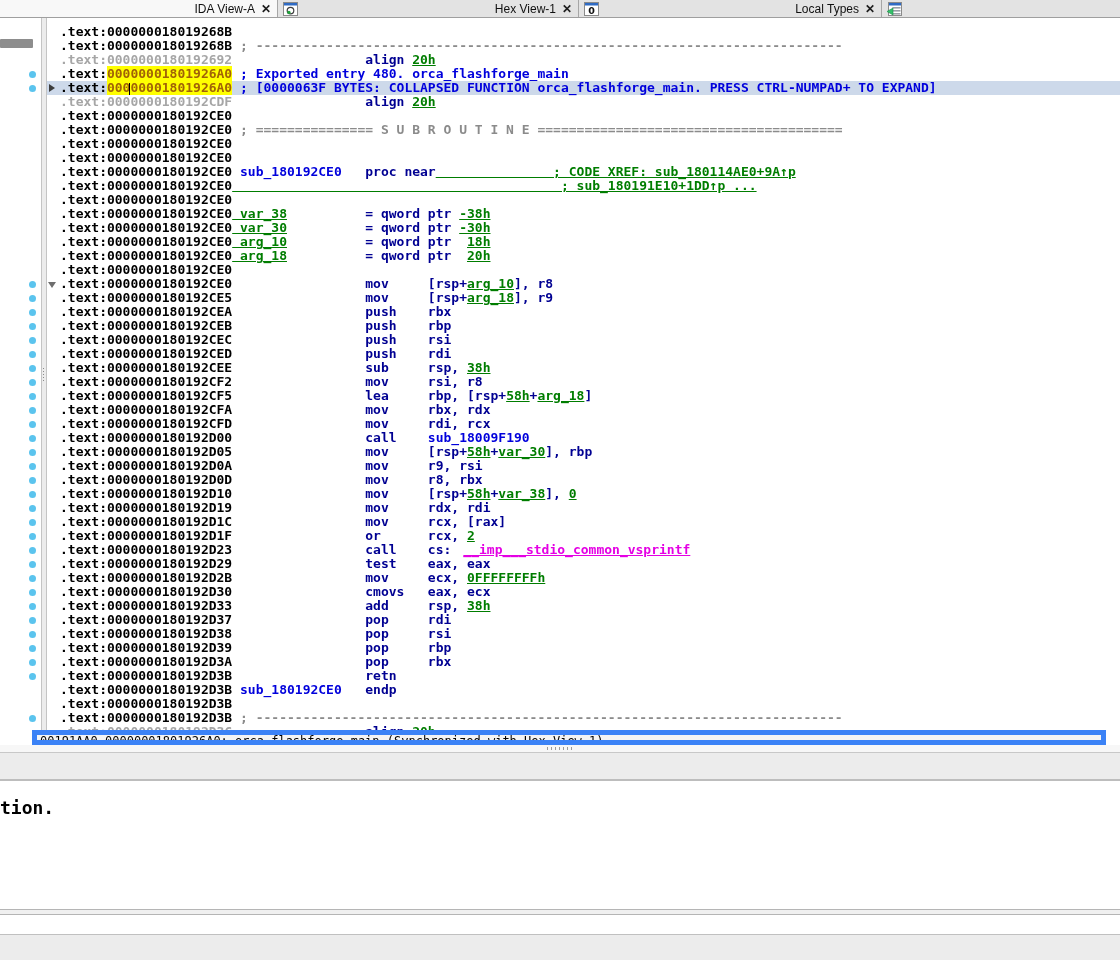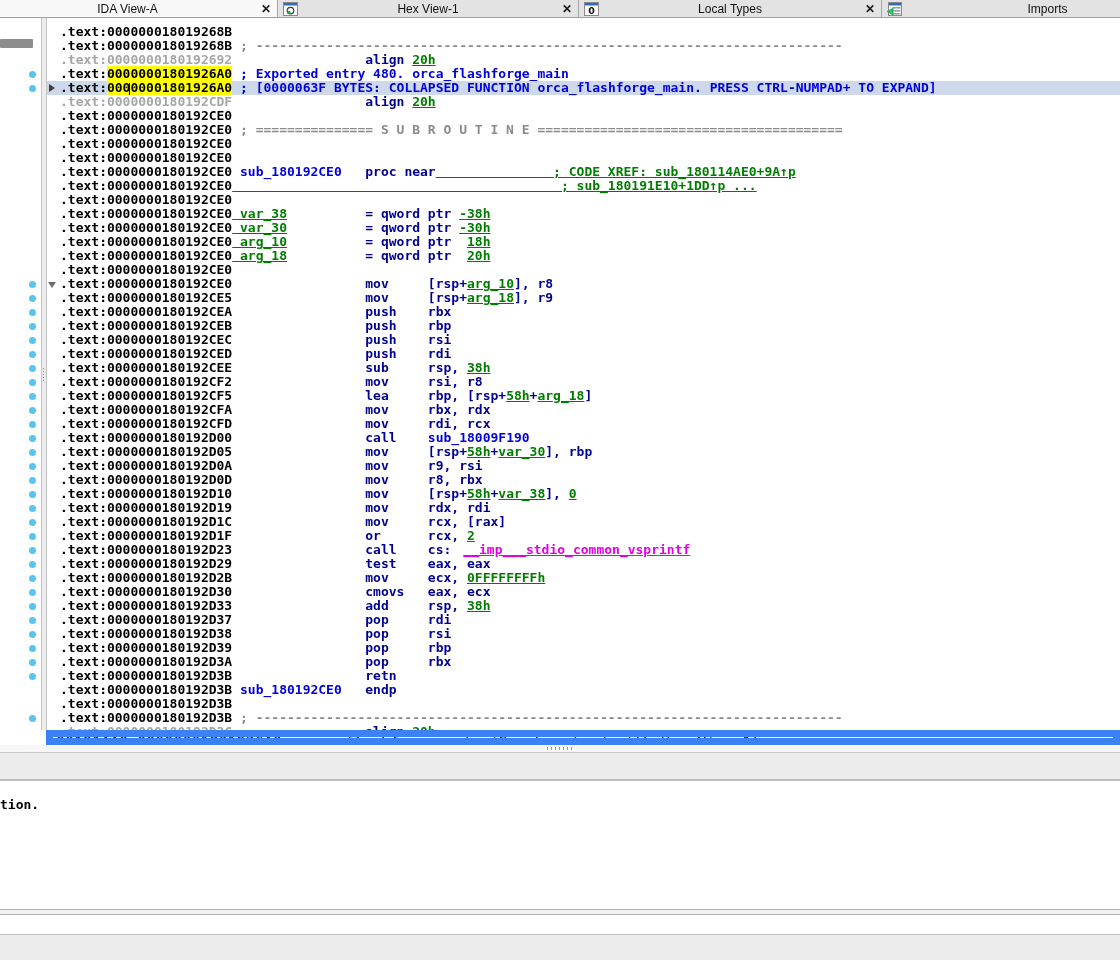--- a/index.html
+++ b/index.html
@@ -12,21 +12,21 @@
     position:absolute;top:0;left:0;width:1120px;height:17px;
     background:#e3e3e3;border-bottom:1px solid #9f9f9f;display:flex;overflow:hidden;
   }
   .tab{
     height:17px;box-sizing:border-box;display:flex;align-items:center;
     border-right:1px solid #a6a6a6;background:#e3e3e3;font-size:12px;color:#101010;
     flex:0 0 auto;
   }
   .tab.active{background:#f8f8f8;}
   .ticon{width:17px;height:14px;margin-left:5px;display:flex;align-items:center;flex:0 0 auto;}
-  .tlabel{flex:1;text-align:center;white-space:nowrap;overflow:hidden;}
+  .tlabel{flex:1;text-align:right;white-space:nowrap;overflow:hidden;}
   .tclose{width:22px;flex:0 0 auto;text-align:center;font-size:12px;font-weight:bold;color:#1c1c1c;}
   
   .margin{position:absolute;top:18px;left:0;width:41px;height:712px;background:#ffffff;}
   .corner-block{position:absolute;top:21px;left:0;width:33px;height:9px;background:#8d8d8d;border-radius:1px;}
   .dot{position:absolute;left:29px;width:7px;height:7px;border-radius:50%;background:#5bc4ee;}
   .vsplit{
     position:absolute;top:18px;left:41px;width:6px;height:712px;box-sizing:border-box;
     background:#ececec;border-left:1px solid #c4c4c4;border-right:1px solid #c4c4c4;
   }
   .vsplit::after{
@@ -41,46 +41,46 @@
   }
   .line{height:14px;position:relative;}
   .line.sel{background:#cdd9ea;box-shadow:-13px 0 0 #cdd9ea;}
   .sg-a{color:#000000;margin-top:36px;}
   .sg-g{color:#a6a6a6;}
   .sg-gy{color:#8b8b8b;}
   .sg-b{color:#0000dc;}
   .sg-n{color:#000092;}
   .sg-gr{color:#007d00;text-decoration:underline;}
   .sg-m{color:#e400e4;text-decoration:underline;margin-left:12px;}
-  .sg-hy{color:#000000;background:#ffff00;}
+  .sg-hy{color:#a16207;background:#ffff00;}
   .caret{display:inline-block;width:2px;height:12px;background:#000;vertical-align:middle;margin:0 -1px;}
   .arr{position:absolute;width:0;height:0;}
   .arr-r{left:-11px;top:3px;border-left:6px solid #3c3c3c;border-top:4px solid transparent;border-bottom:4px solid transparent;}
   .arr-d{left:-12px;top:5px;border-top:6px solid #6e6e6e;border-left:4px solid transparent;border-right:4px solid transparent;}
   
   .statusbar{
-    position:absolute;top:730px;left:46px;width:1074px;height:15px;box-sizing:border-box;
-    background:#f4f4f4;border:7px solid #3b82f6;
-    font-family:"DejaVu Sans Mono", monospace;font-size:15px;line-height:13px;color:#000;
+    position:absolute;top:730px;left:32px;width:1074px;height:15px;box-sizing:border-box;
+    background:#f4f4f4;border:5px solid #3b82f6;
+    font-family:"DejaVu Sans Mono", monospace;font-size:12px;line-height:13px;color:#000;
     padding-left:3px;white-space:pre;overflow:hidden;
   }
   
   .hsplit1{position:absolute;top:745px;left:0;width:1120px;height:8px;background:#f7f7f7;}
   .hsplit1::after{
     content:"";position:absolute;top:2px;left:547px;width:26px;height:3px;
     background:repeating-linear-gradient(90deg,#9a9a9a 0 1px, transparent 1px 4px);
   }
   .band1{
     position:absolute;top:752px;left:0;width:1120px;height:29px;box-sizing:border-box;
     background:#ececec;border-top:1px solid #c8c8c8;border-bottom:2px solid #bdbdbd;
   }
   .output{position:absolute;top:781px;left:0;width:1120px;height:128px;background:#ffffff;}
   .output-text{
     position:absolute;top:16px;left:0;
-    font-family:"DejaVu Sans Mono", monospace;font-weight:bold;font-size:13px;color:#000;white-space:pre;text-align:right;
+    font-family:"DejaVu Sans Mono", monospace;font-weight:bold;font-size:18px;color:#000;white-space:pre;text-align:right;
   }
   .hsplit2{
     position:absolute;top:909px;left:0;width:1120px;height:6px;box-sizing:border-box;
     background:#f0f0f0;border-top:1px solid #b5b5b5;border-bottom:1px solid #b5b5b5;
   }
   .cmdrow{position:absolute;top:915px;left:0;width:1120px;height:19px;background:#ffffff;}
   .bottomband{
     position:absolute;top:934px;left:0;width:1120px;height:26px;box-sizing:border-box;
     background:#ececec;border-top:1px solid #c0c0c0;
   }

